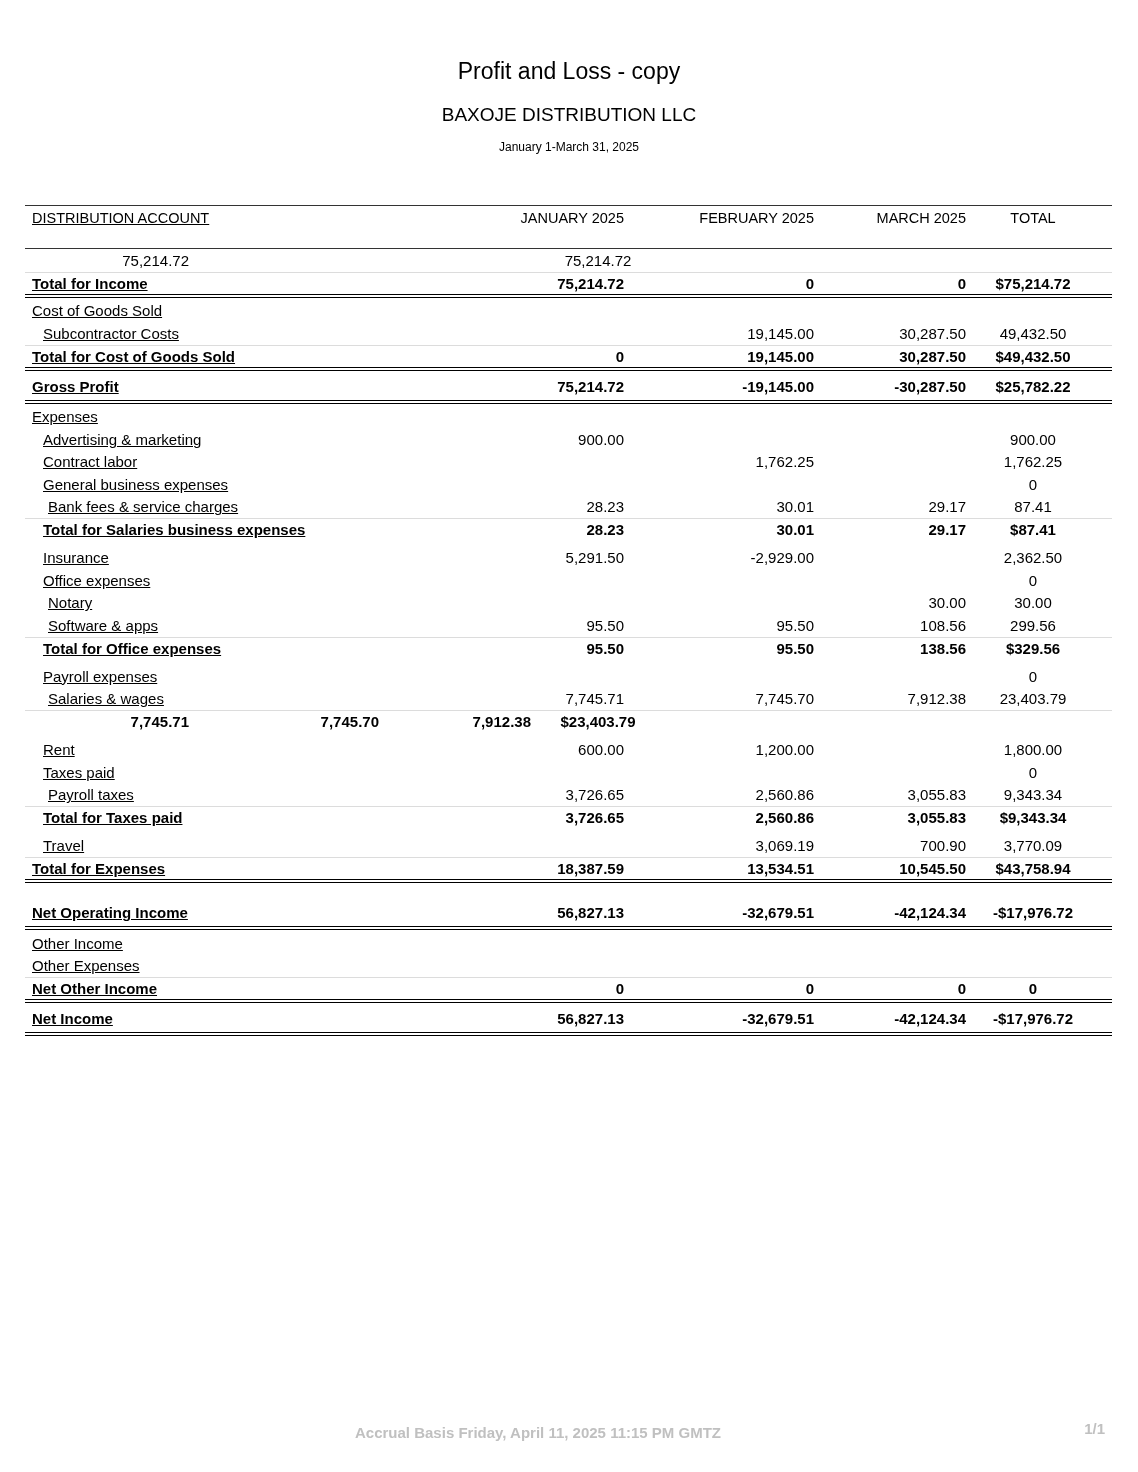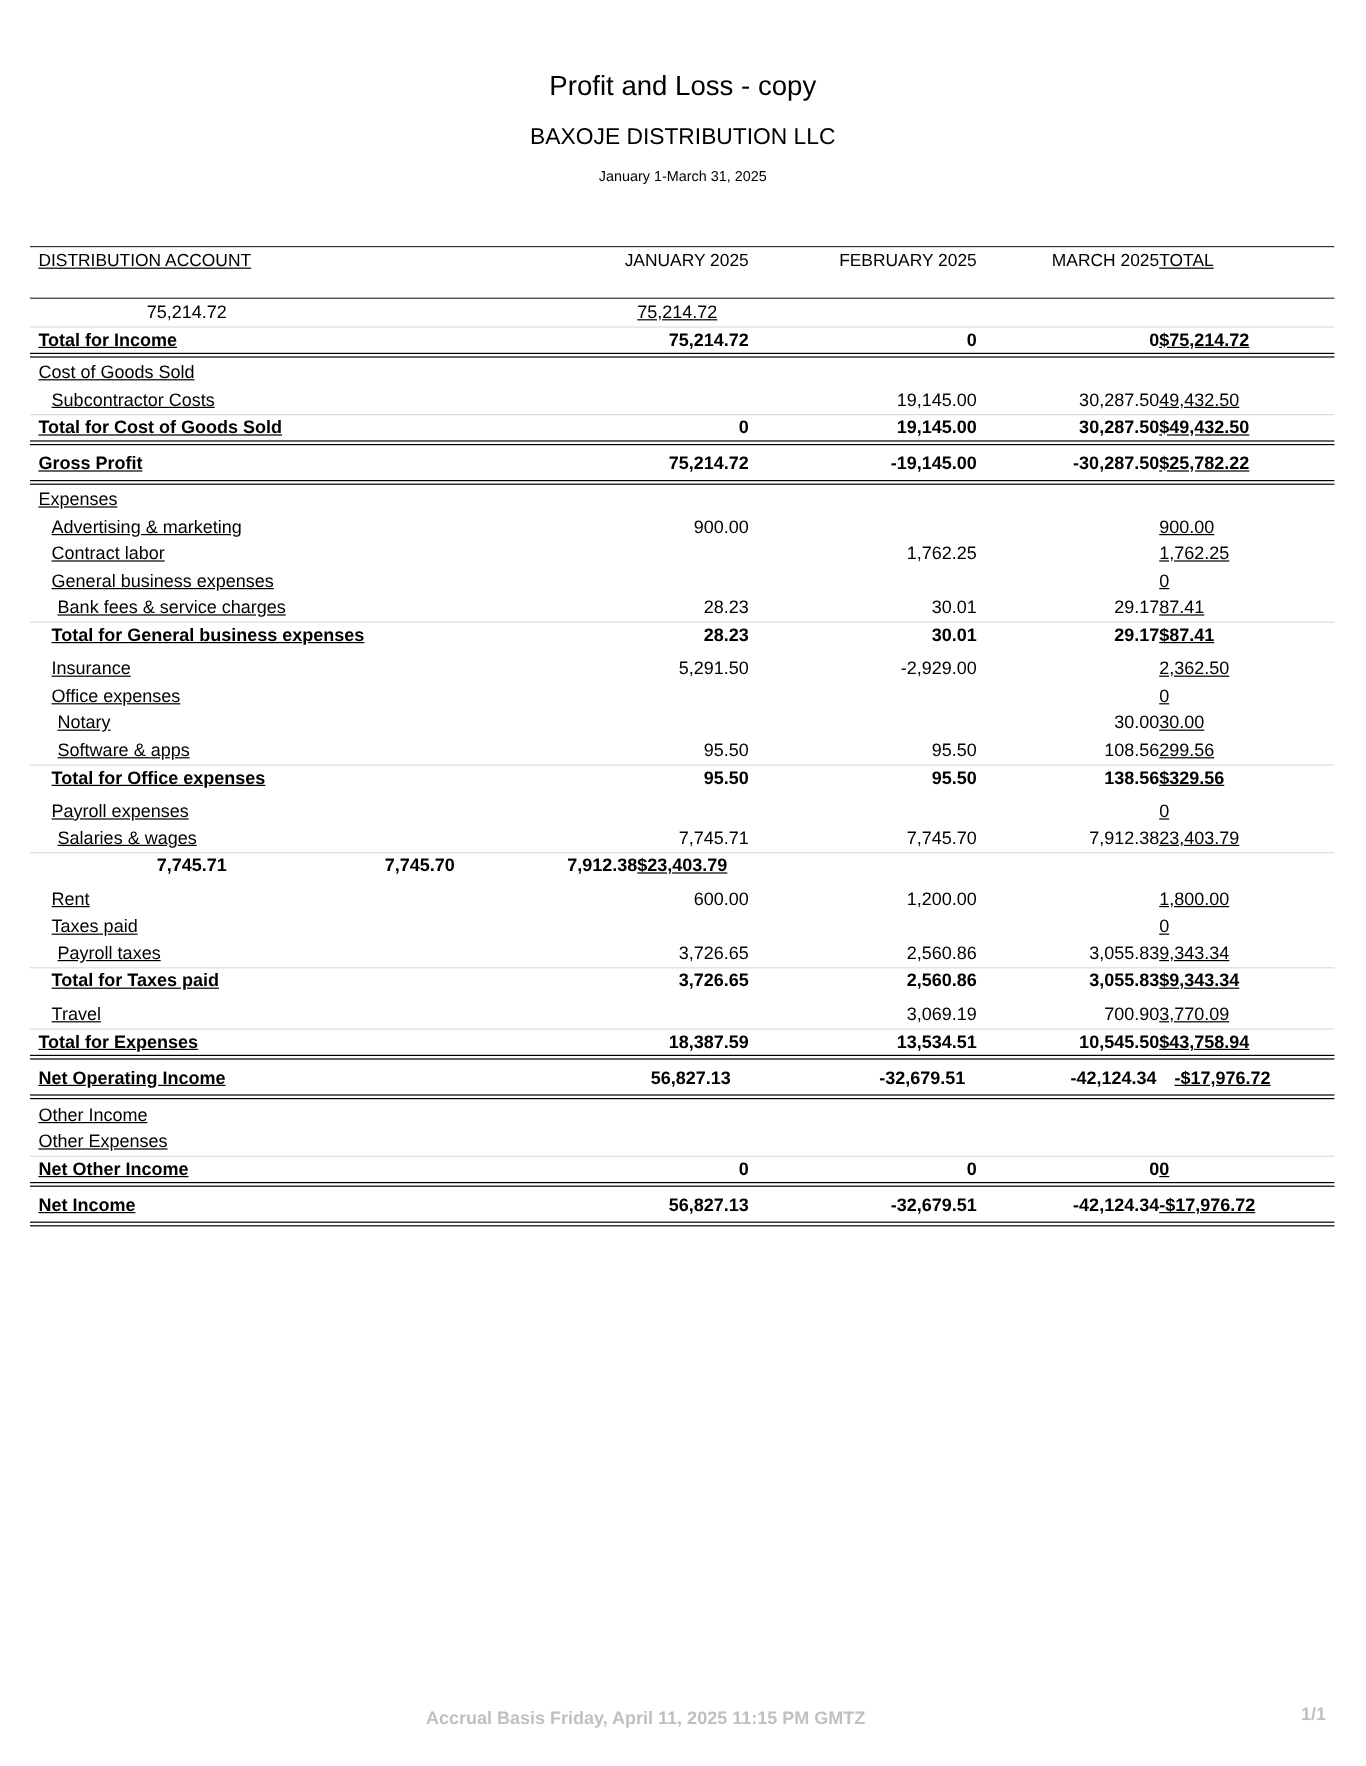--- a/index.html
+++ b/index.html
@@ -15,21 +15,21 @@
   .hdr {
     display: flex; height: 44px; align-items: flex-start; padding-top: 4px; box-sizing: border-box;
     border-top: 1.5px solid #333; border-bottom: 1.5px solid #333;
     font-size: 14.5px;
   }
   .row { display: flex; height: 22.5px; align-items: center; font-size: 15px; box-sizing: border-box; }
   .c0 { width: 435px; padding-left: 7px; box-sizing: border-box; white-space: nowrap; text-decoration: underline; }
   .c1 { width: 164px; text-align: right; }
   .c2 { width: 190px; text-align: right; }
   .c3 { width: 152px; text-align: right; }
-  .c4 { width: 140px; text-align: left; padding-right: 6px; box-sizing: border-box; text-decoration: underline; }
+  .c4 { width: 140px; text-align: center; padding-right: 6px; box-sizing: border-box; }
   .ind1 .c0 { padding-left: 18px; }
   .ind2 .c0 { padding-left: 23px; }
   .bold { font-weight: bold; }
   .sep-top { border-top: 1px solid #dcdcdc; }
   .gap-before { margin-top: 6px; }
   .dbl-bottom { border-bottom: 4px double #000; height: 26px; }
   .sec-start { margin-top: 2px; }
 
   .footer { position: absolute; top: 1424px; left: 355px; font-size: 15px; font-weight: bold; color: #c0c0c0; }
   .pageno { position: absolute; top: 1420px; right: 33px; font-size: 15px; font-weight: bold; color: #c0c0c0; }
@@ -120,21 +120,21 @@
         <div class="c4">0</div>
       </div>
       <div class="row ind2">
         <div class="c0">Bank fees &amp; service charges</div>
         <div class="c1">28.23</div>
         <div class="c2">30.01</div>
         <div class="c3">29.17</div>
         <div class="c4">87.41</div>
       </div>
       <div class="row ind1 bold sep-top">
-        <div class="c0">Total for General business expenses</div>
+        <div class="c0">Total for Salaries business expenses</div>
         <div class="c1">28.23</div>
         <div class="c2">30.01</div>
         <div class="c3">29.17</div>
         <div class="c4">$87.41</div>
       </div>
       <div class="row ind1 gap-before">
         <div class="c0">Insurance</div>
         <div class="c1">5,291.50</div>
         <div class="c2">-2,929.00</div>
         <div class="c3"></div>
@@ -223,21 +223,21 @@
         <div class="c3">700.90</div>
         <div class="c4">3,770.09</div>
       </div>
       <div class="row bold sep-top dbl-bottom">
         <div class="c0">Total for Expenses</div>
         <div class="c1">18,387.59</div>
         <div class="c2">13,534.51</div>
         <div class="c3">10,545.50</div>
         <div class="c4">$43,758.94</div>
       </div>
-      <div class="row bold dbl-bottom" style="height: 31px; margin-top: 2px; gap: 15px;">
+      <div class="row bold dbl-bottom" style="height: 31px; margin-top: 16px;">
         <div class="c0">Net Operating Income</div>
         <div class="c1">56,827.13</div>
         <div class="c2">-32,679.51</div>
         <div class="c3">-42,124.34</div>
         <div class="c4">-$17,976.72</div>
       </div>
       <div class="row sec-start">
         <div class="c0">Other Income</div>
         <div class="c1"></div>
         <div class="c2"></div>

